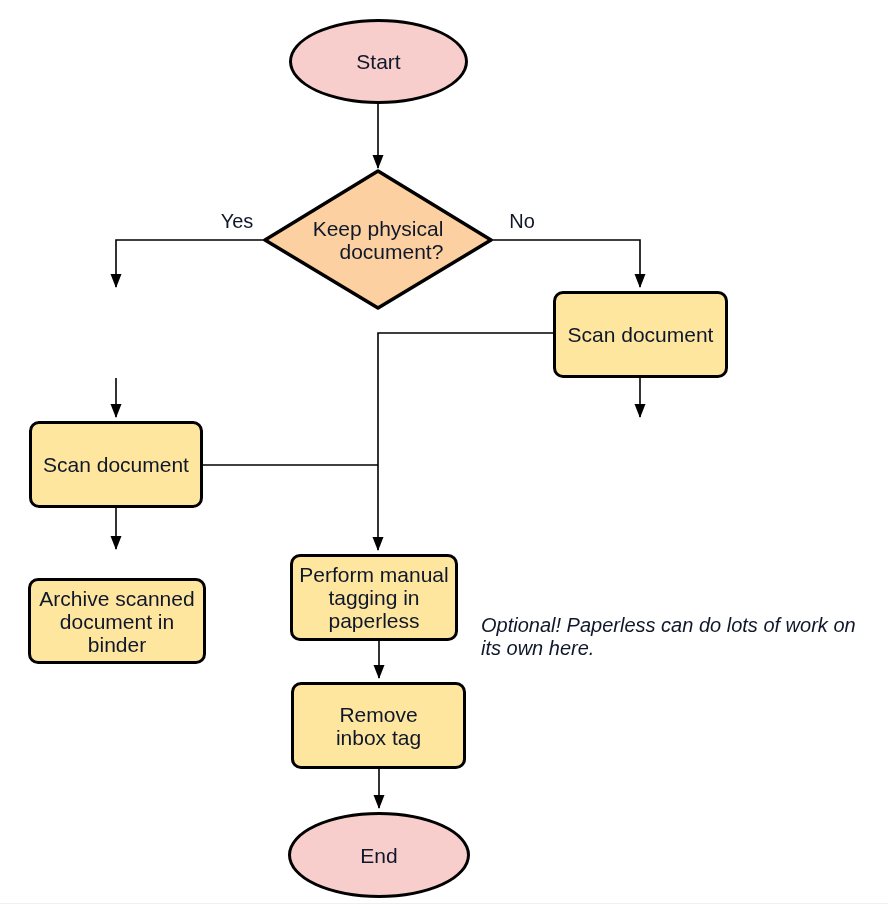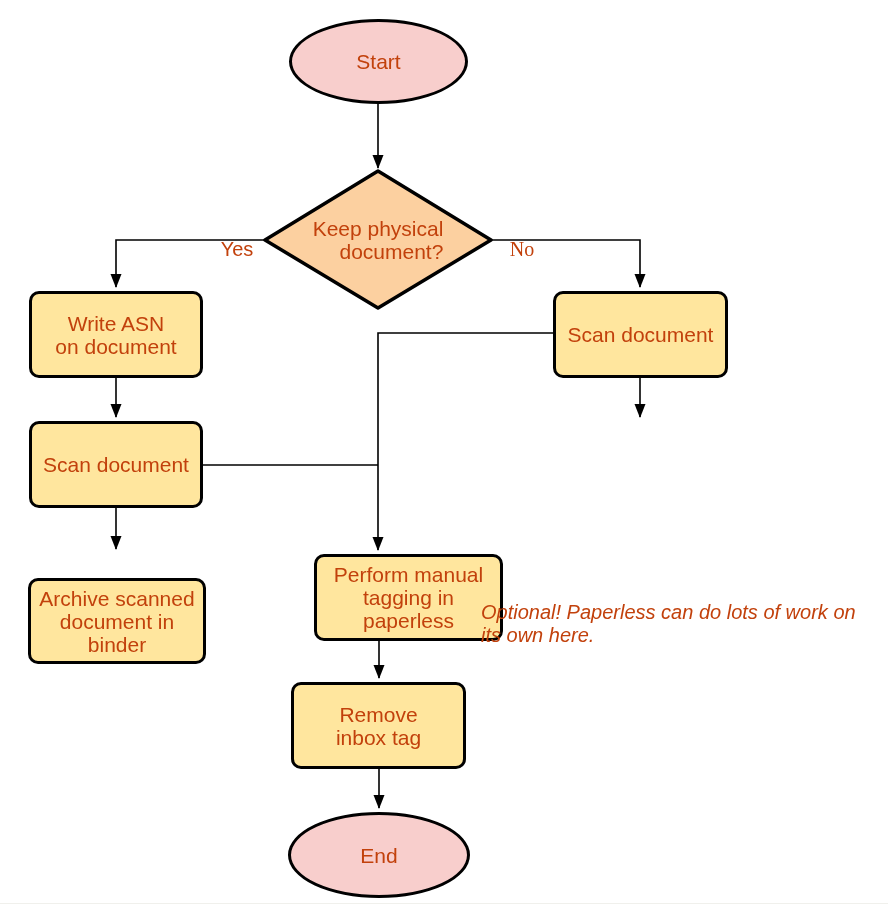--- a/index.html
+++ b/index.html
@@ -6,21 +6,21 @@
     margin: 0;
     padding: 0;
     background: #ffffff;
   }
   .canvas {
     position: relative;
     width: 888px;
     height: 907px;
     background: var(--canvas-bg, #ffffff);
     font-family: "Liberation Sans", sans-serif;
-    color: #c2410c;
+    color: #0f172a;
     overflow: hidden;
   }
   svg.edge-layer {
     position: absolute;
     left: 0;
     top: 0;
     width: 888px;
     height: 907px;
   }
   .edge {
@@ -63,21 +63,20 @@
     text-align: right;
     font-size: 21px;
     line-height: 23px;
     white-space: pre-line;
   }
   .edge-label {
     position: absolute;
     font-size: 20px;
     line-height: 22px;
     text-align: center;
-    margin-top: 28px;
   }
   .note {
     position: absolute;
     font-size: 20px;
     line-height: 23px;
     font-style: italic;
     white-space: pre-line;
   }
   .bottom-hairline {
     position: absolute;
@@ -115,49 +114,45 @@
   </svg>
 
   <div class="node terminal" style="left:289px; top:19px; width:179px; height:85px;">
     <span>Start</span>
   </div>
 
   <div class="decision-label" style="left:283px; top:205px; width:190px; height:70px;">Keep physical
 document?</div>
 
   <div class="edge-label" style="left:213px; top:210px; width:48px;">Yes</div>
-  <div class="edge-label" style="left:498px; top:210px; width:48px;font-family:Liberation Serif, serif;">No</div>
+  <div class="edge-label" style="left:498px; top:210px; width:48px;">No</div>
 
-  <div class="node process" style="left:29px; top:291px; width:174px; height:87px;">
-    <span>Write ASN
-on document</span>
-  </div>
 
   <div class="node process" style="left:29px; top:421px; width:174px; height:87px;">
     <span>Scan document</span>
   </div>
 
   <div class="node process" style="left:28px; top:578px; width:178px; height:86px;">
     <span>Archive scanned
 document in
 binder</span>
   </div>
 
   <div class="node process" style="left:553px; top:291px; width:175px; height:87px;">
     <span>Scan document</span>
   </div>
 
 
-  <div class="node process" style="left:290px; top:554px; width:189px; height:87px;margin-left:24px;">
+  <div class="node process" style="left:290px; top:554px; width:168px; height:87px;">
     <span>Perform manual
 tagging in
 paperless</span>
   </div>
 
-  <div class="note" style="left:481px; top:601px; width:400px;">Optional! Paperless can do lots of work on
+  <div class="note" style="left:481px; top:614px; width:400px;">Optional! Paperless can do lots of work on
 its own here.</div>
 
   <div class="node terminal" style="left:288px; top:812px; width:182px; height:86px;">
     <span>End</span>
   </div>
 
   <div class="node process" style="left:291px; top:682px; width:175px; height:87px;">
     <span>Remove
 inbox tag</span>
   </div>

